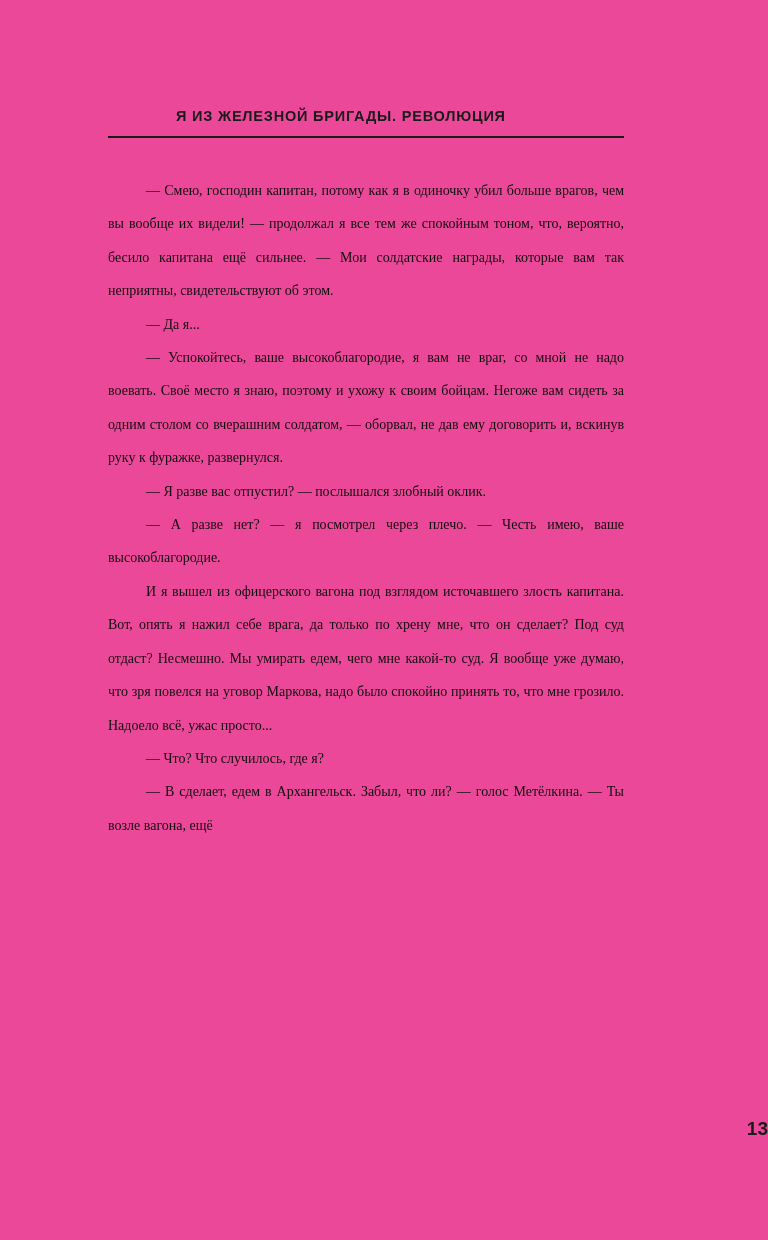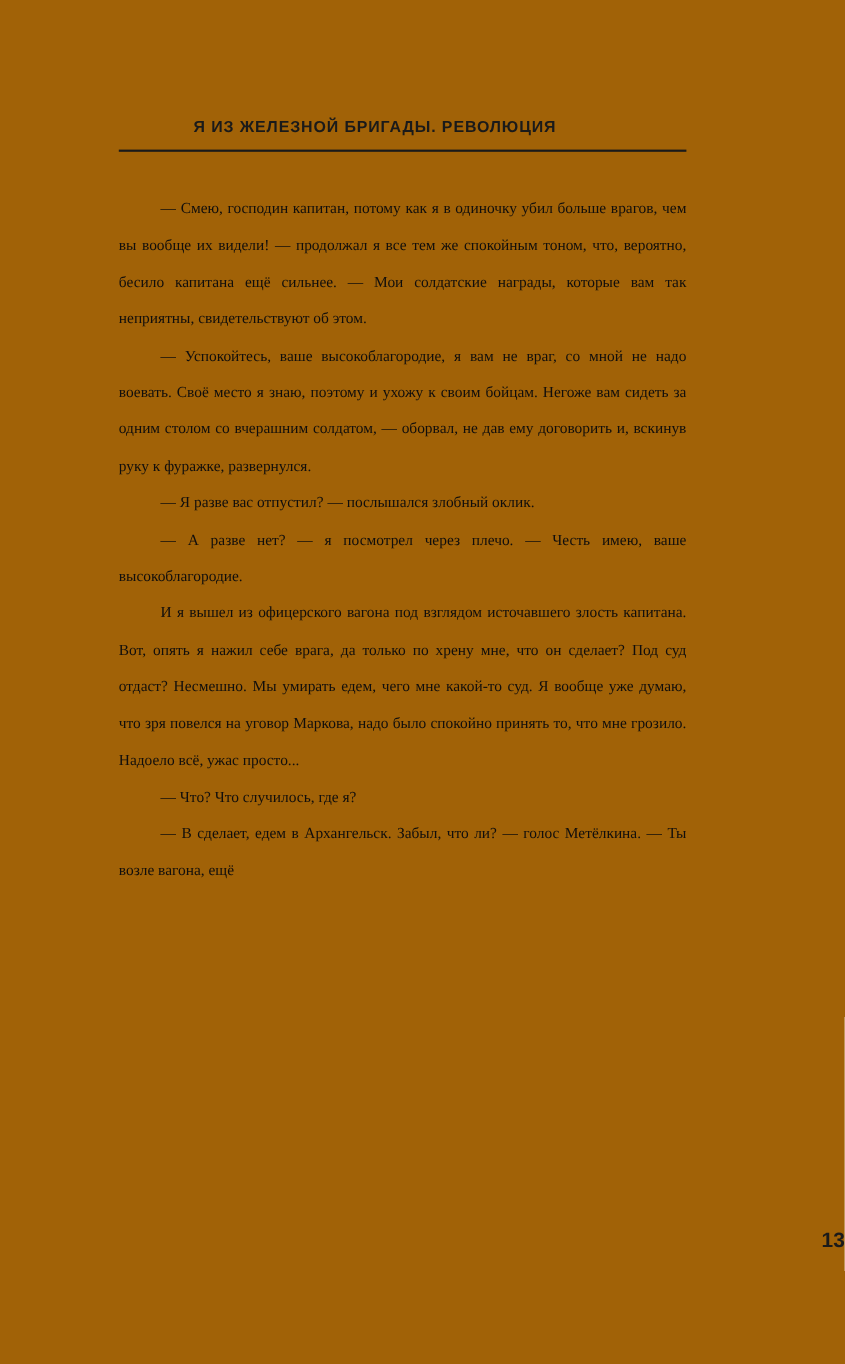--- a/index.html
+++ b/index.html
@@ -12,21 +12,21 @@
     height: 1240px;
     font-family: "Liberation Serif", serif;
     color: #12100f;
     -webkit-font-smoothing: antialiased;
   }
   .page {
     position: relative;
     width: 768px;
     height: 1240px;
     box-sizing: border-box;
-    background: #a16207;
+    background: #ec4899;
     overflow: hidden;
   }
   .content {
     position: absolute;
     left: 108px;
     top: 108px;
     width: 516px;
   }
   .running-head {
     font-family: "Liberation Sans", sans-serif;
@@ -77,20 +77,21 @@
 
 <div class="page">
 
   <div class="content">
 
     <div class="running-head">Я из железной бригады. Революция</div>
     <hr class="head-rule">
 
     <div class="body-text">
       <p>— Смею, господин капитан, потому как я в одиночку убил больше врагов, чем вы вообще их видели! — продолжал я все тем же спокойным тоном, что, вероятно, бесило капитана ещё сильнее. — Мои солдатские награды, которые вам так неприятны, свидетельствуют об этом.</p>
+      <p>— Да я...</p>
       <p>— Успокойтесь, ваше высокоблагородие, я вам не враг, со мной не надо воевать. Своё место я знаю, поэтому и ухожу к своим бойцам. Негоже вам сидеть за одним столом со вчерашним солдатом, — оборвал, не дав ему договорить и, вскинув руку к фуражке, развернулся.</p>
       <p>— Я разве вас отпустил? — послышался злобный оклик.</p>
       <p>— А разве нет? — я посмотрел через плечо. — Честь имею, ваше высокоблагородие.</p>
       <p>И я вышел из офицерского вагона под взглядом источавшего злость капитана. Вот, опять я нажил себе врага, да только по хрену мне, что он сделает? Под суд отдаст? Несмешно. Мы умирать едем, чего мне какой-то суд. Я вообще уже думаю, что зря повелся на уговор Маркова, надо было спокойно принять то, что мне грозило. Надоело всё, ужас просто...</p>
       <p>— Что? Что случилось, где я?</p>
       <p>— В сделает, едем в Архангельск. Забыл, что ли? — голос Метёлкина. — Ты возле вагона, ещё</p>
     </div>
 
   </div>
 

